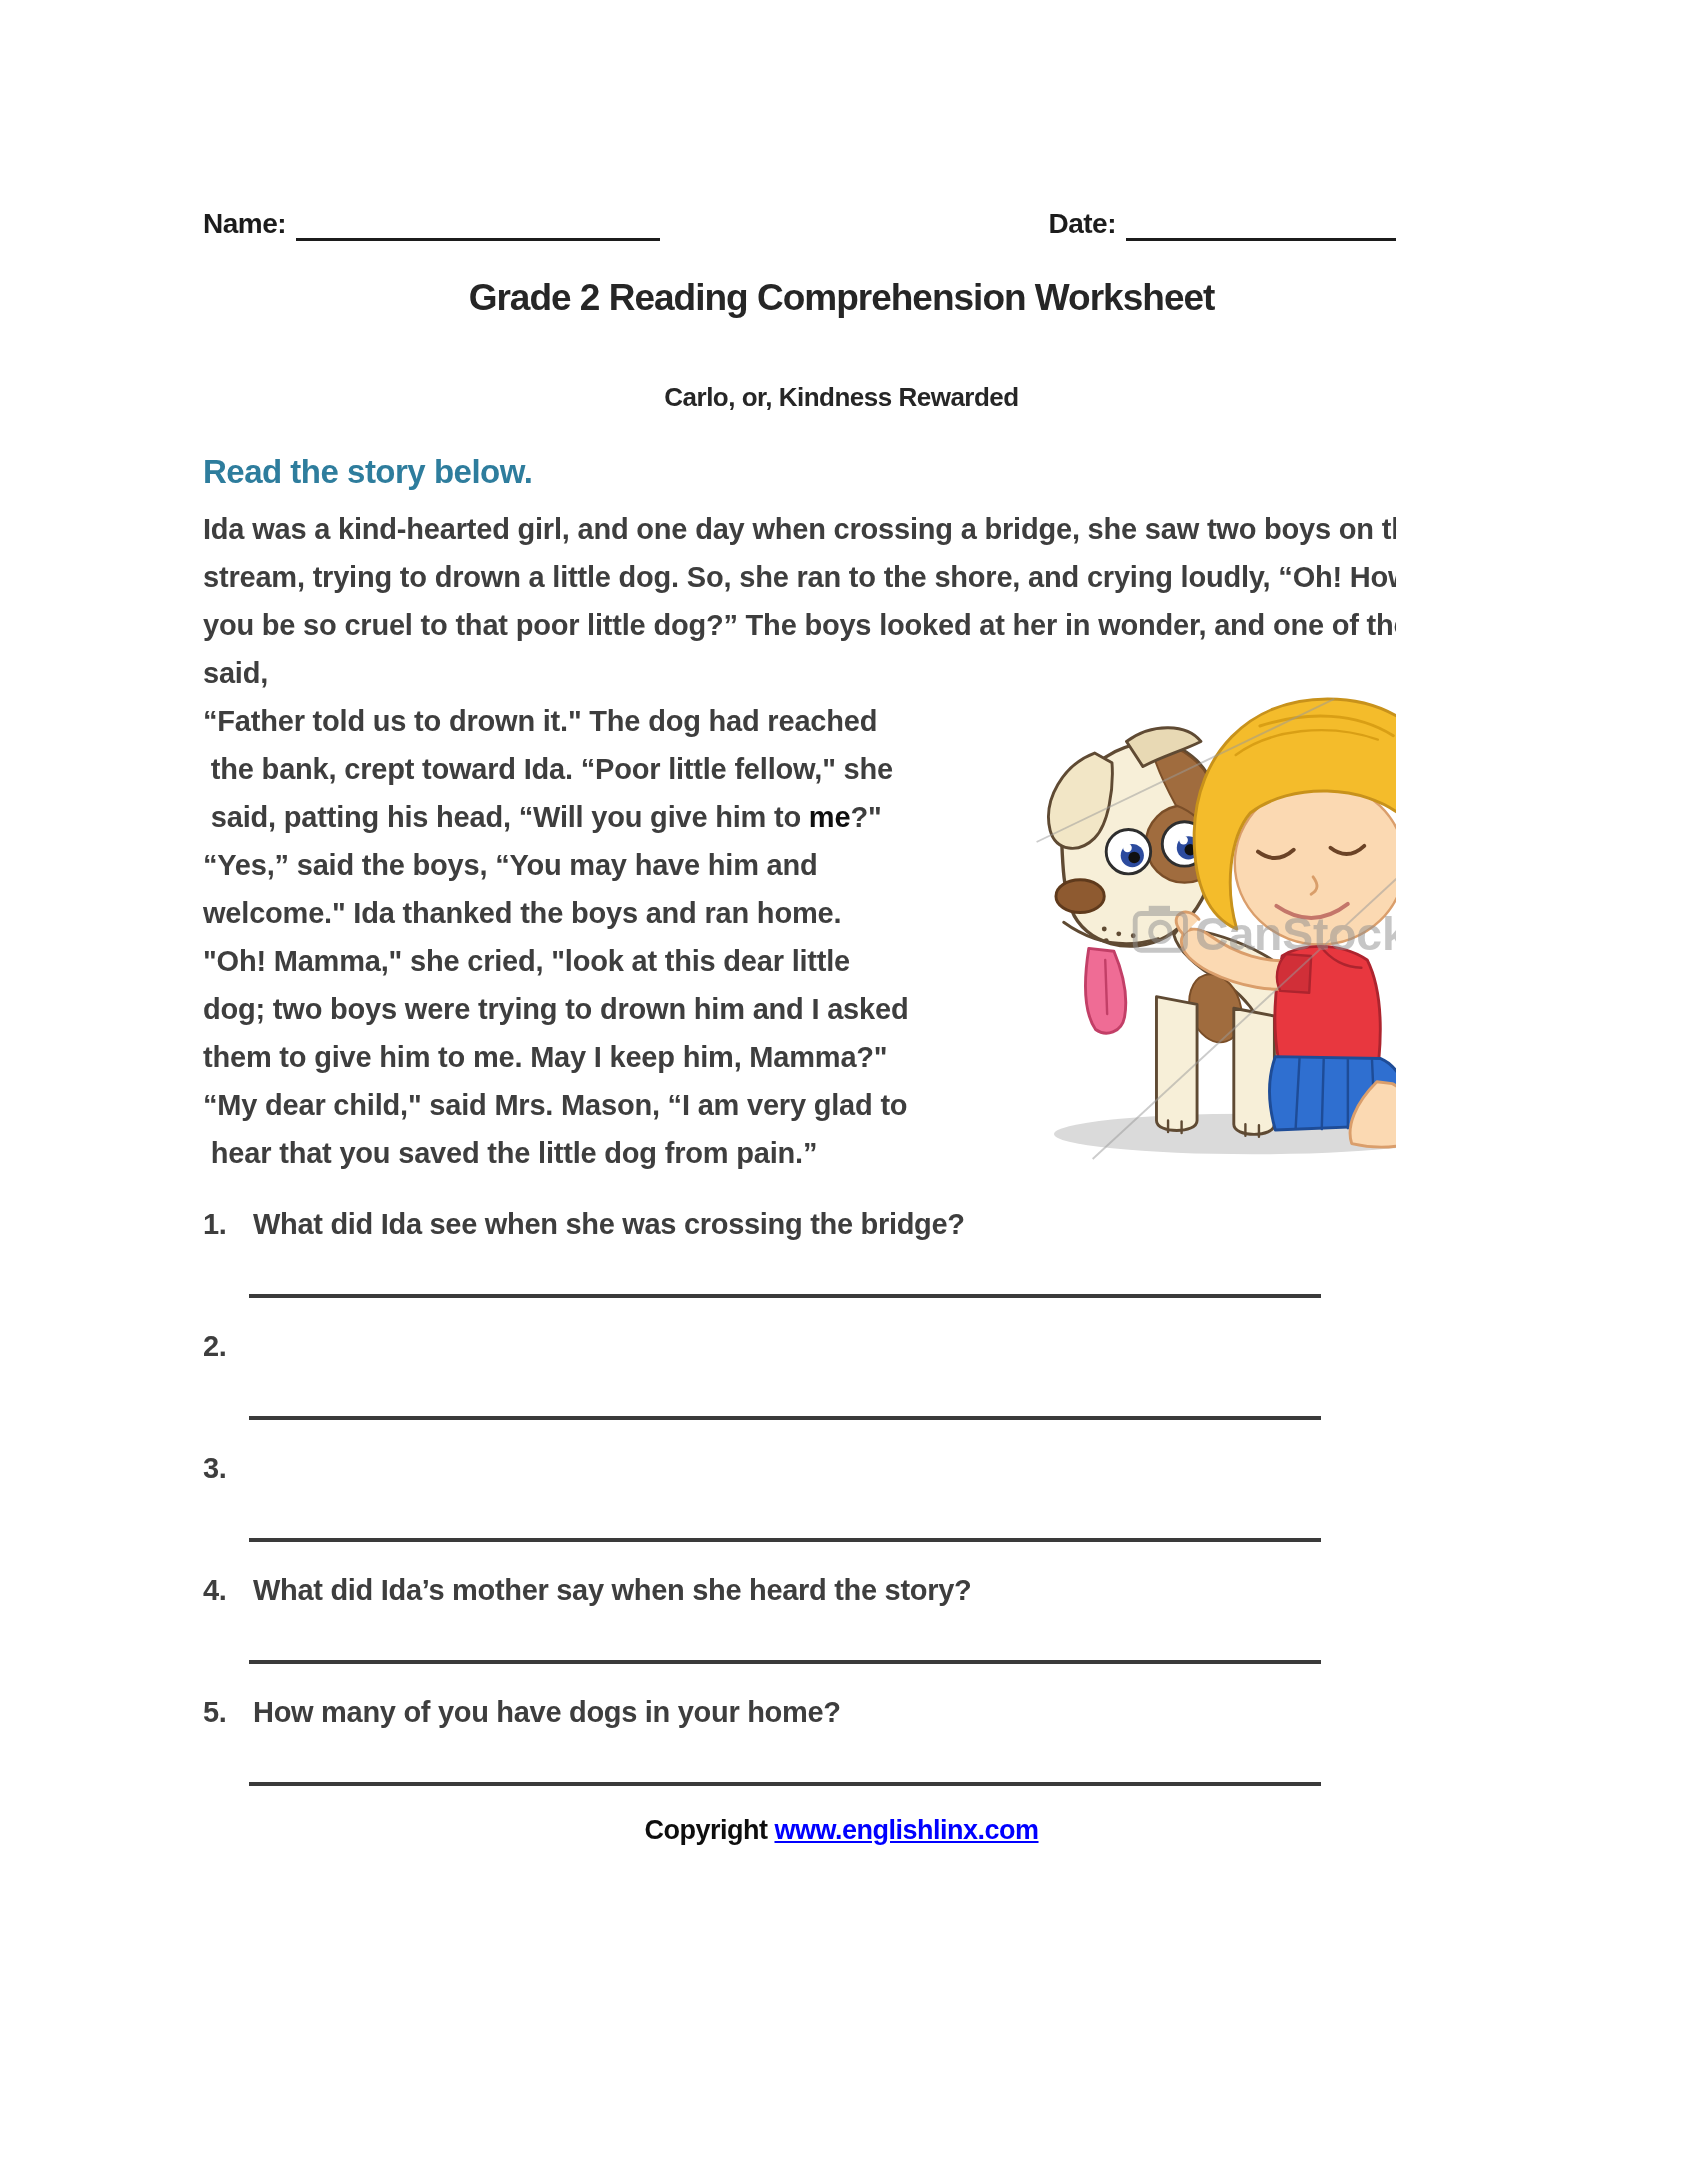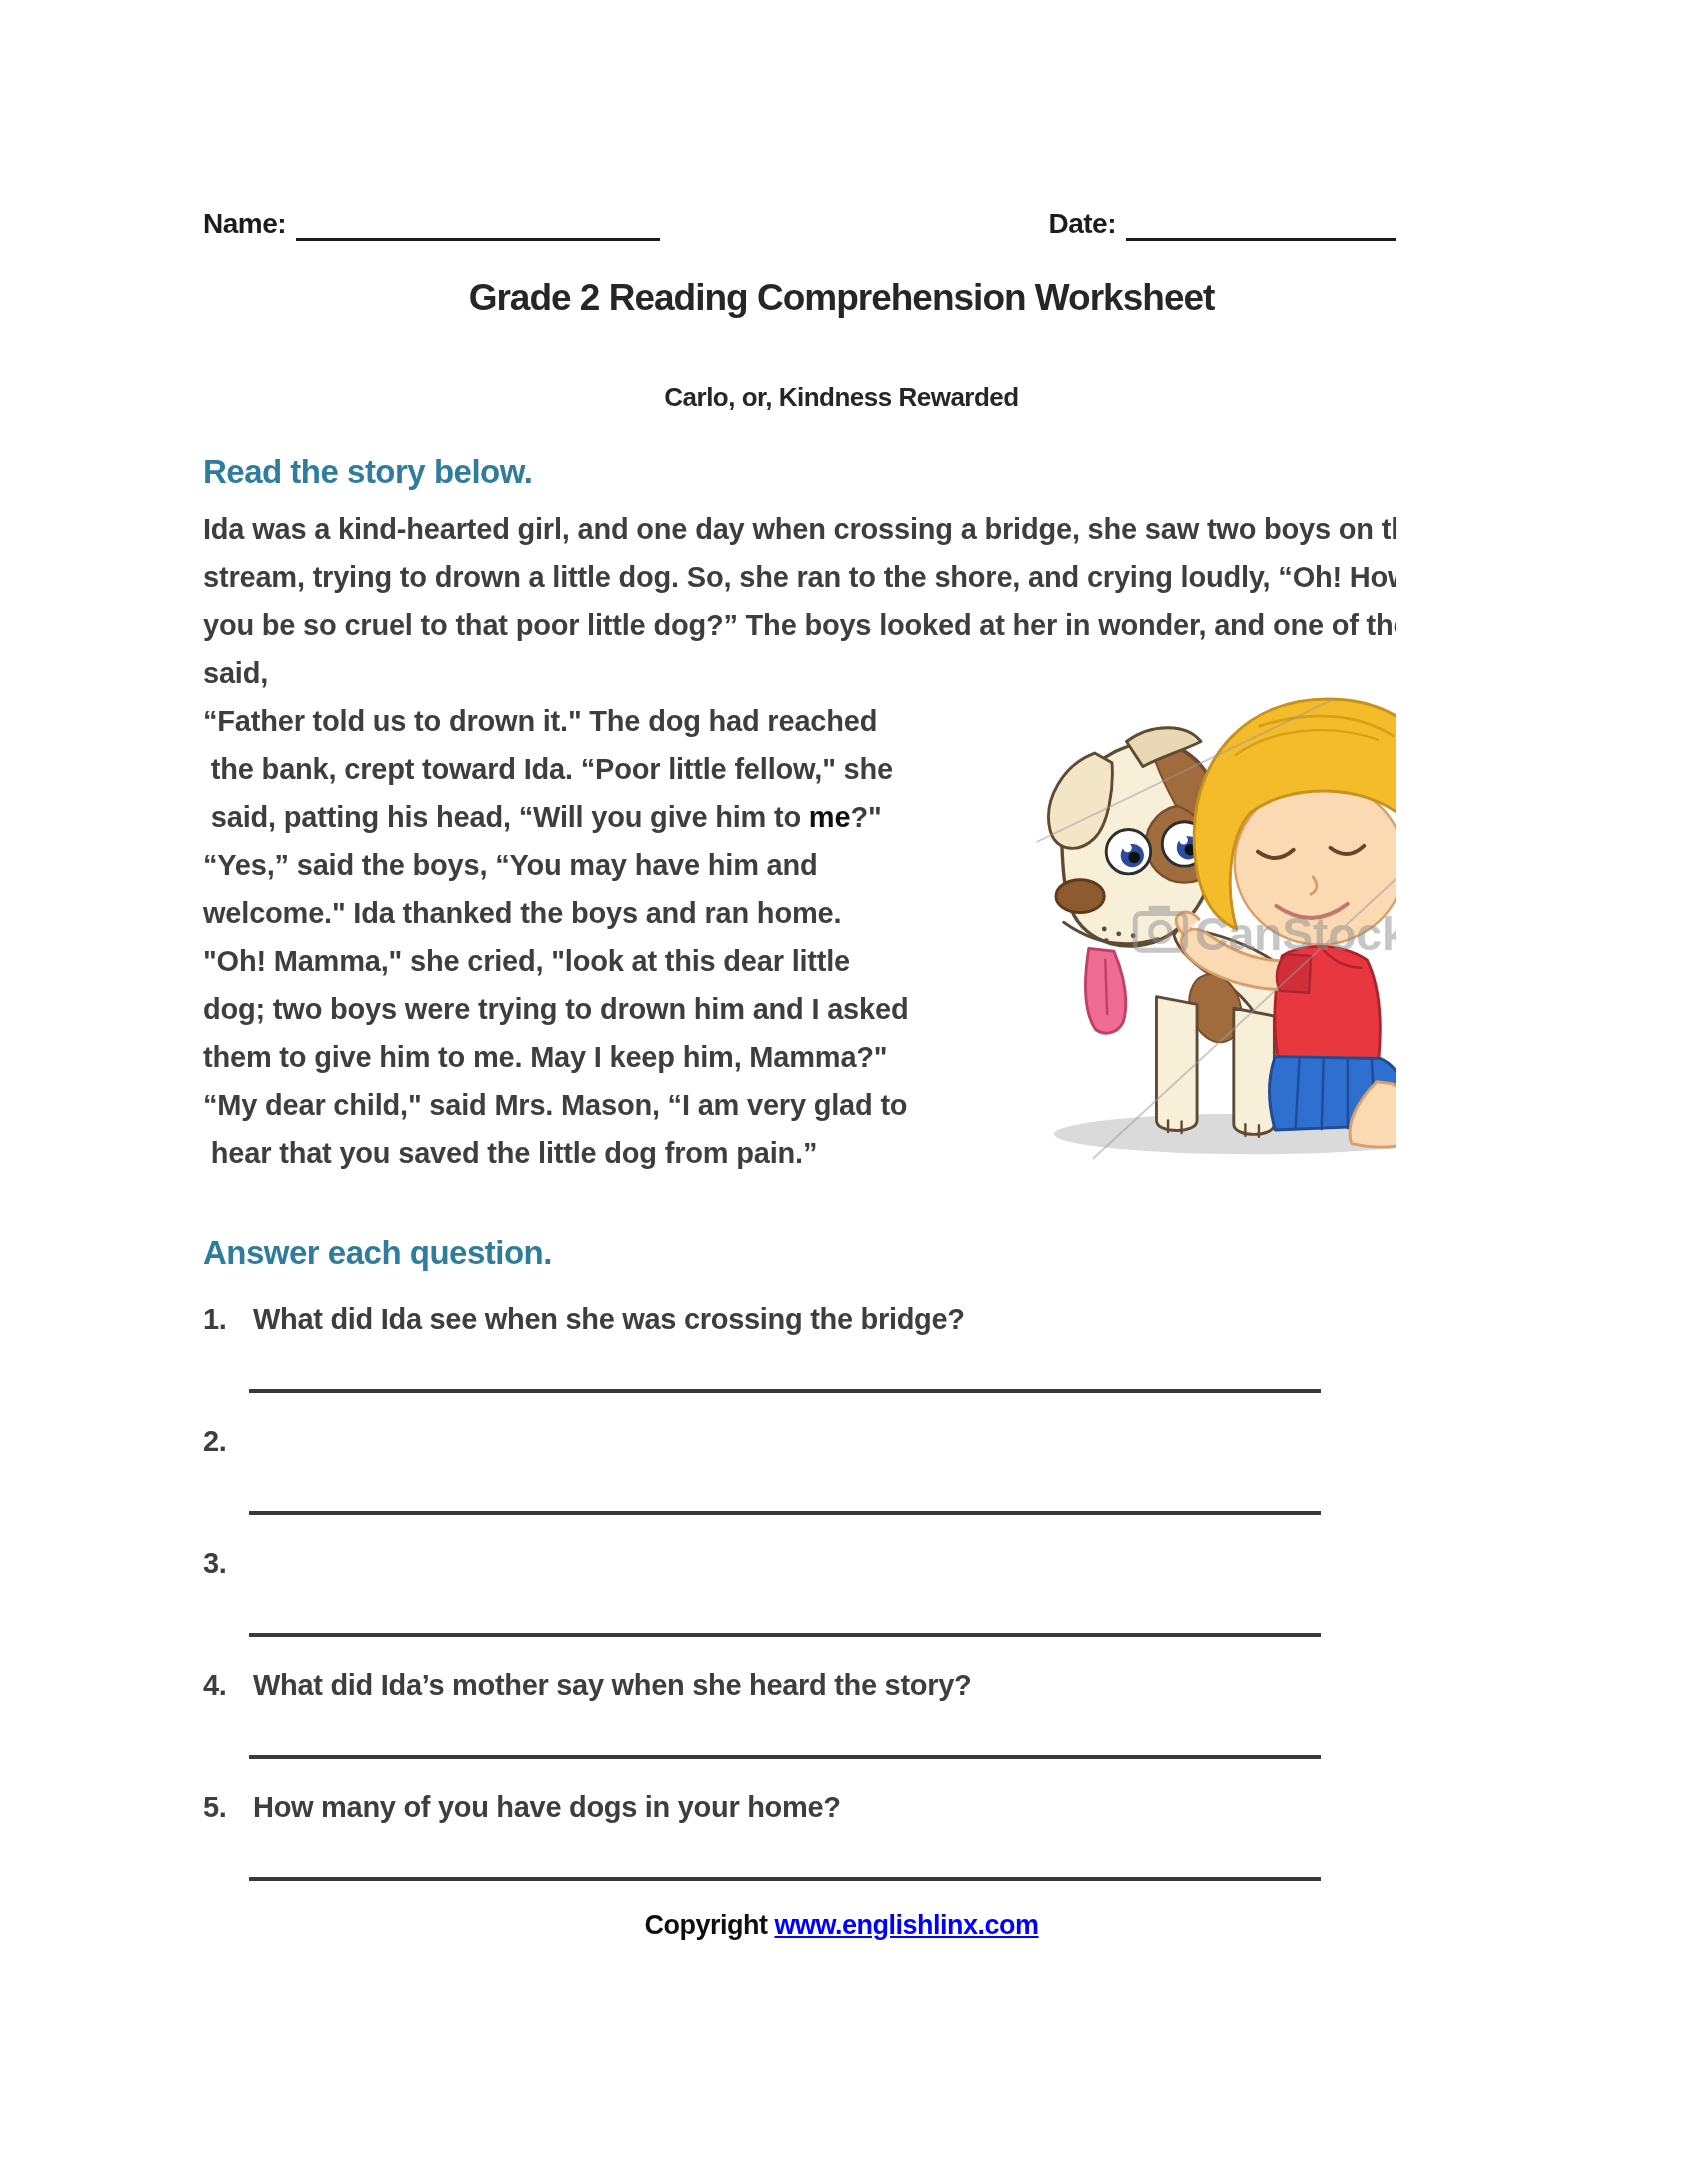--- a/index.html
+++ b/index.html
@@ -195,21 +195,20 @@
       <g opacity="0.5">
         <line x1="2" y1="150" x2="310" y2="2" stroke="#9a9a9a" stroke-width="2"></line>
         <line x1="60" y1="478" x2="448" y2="120" stroke="#9a9a9a" stroke-width="2"></line>
         <rect x="104" y="224" rx="6" width="52" height="38" fill="none" stroke="#8f8f8f" stroke-width="5"></rect>
         <circle cx="130" cy="243" r="10" fill="none" stroke="#8f8f8f" stroke-width="5"></circle>
         <rect x="118" y="216" width="22" height="10" fill="#8f8f8f"></rect>
         <text x="166" y="262" font-size="48" font-weight="bold" fill="#8f8f8f">CanStock</text>
       </g>
     </svg></span><span class="story-line">“Father told us to drown it." The dog had reached</span><br><span class="story-line"> the bank, crept toward Ida. “Poor little fellow," she</span><br><span class="story-line"> said, patting his head, “Will you give him to </span><span class="em-word">me</span><span>?"</span><br><span class="story-line">“Yes,” said the boys, “You may have him and</span><br><span class="story-line">welcome." Ida thanked the boys and ran home.</span><br><span class="story-line">"Oh! Mamma," she cried, "look at this dear little</span><br><span class="story-line">dog; two boys were trying to drown him and I asked</span><br><span class="story-line">them to give him to me. May I keep him, Mamma?"</span><br><span class="story-line">“My dear child," said Mrs. Mason, “I am very glad to</span><br><span class="story-line"> hear that you saved the little dog from pain.”</span></p>
 
-    <div class="section-head answer-head">Answer each question.</div>
 
     <div class="question-block first">
       <div class="q-row">
         <span class="q-num">1.</span>
         <span class="q-text">What did Ida see when she was crossing the bridge?</span>
       </div>
       <div class="answer-line"></div>
     </div>
 
     <div class="question-block">

